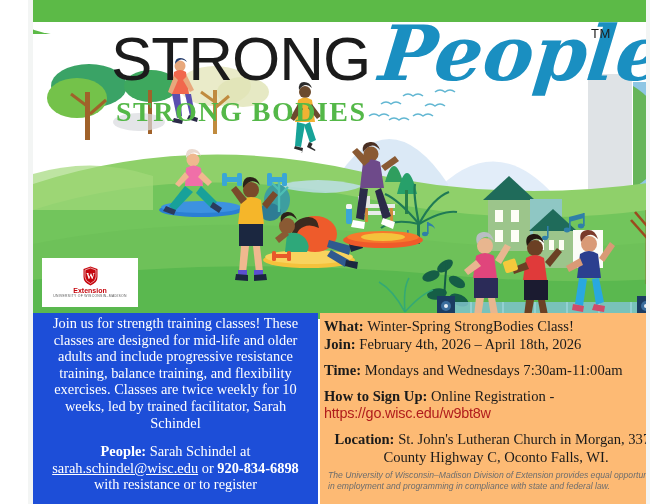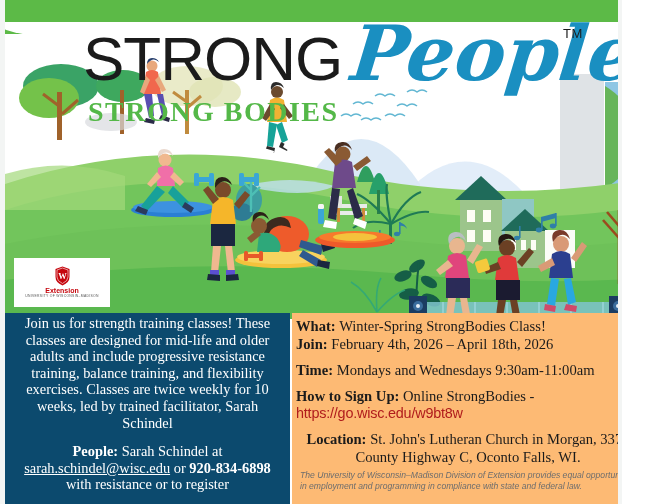--- a/index.html
+++ b/index.html
@@ -1,19 +1,19 @@
 <!DOCTYPE html>
 <html><head>
 <meta charset="utf-8">
 <style>
   html,body{margin:0;padding:0;background:#ffffff;}
   body{width:650px;height:504px;overflow:hidden;
        font-family:"Liberation Serif",serif;}
 
-  #flyer{position:relative;width:622px;height:504px;overflow:hidden;background:#fff;}
+  #flyer{position:relative;width:622px;height:504px;overflow:hidden;background:#fff;margin-left:28px;}
 
   
   .green-band{position:absolute;left:0;top:0;width:650px;height:34px;
               background:#5cba47;z-index:5;}
   .green-band-curve{position:absolute;left:0;top:22px;width:650px;height:26px;
               background:#ffffff;border-radius:0 0 58% 58%/0 0 100% 100%;z-index:6;}
 
   
   .frame-l{position:absolute;left:0;top:0;width:5px;height:504px;background:#f3f5f4;z-index:60;}
   .frame-r{position:absolute;right:0;top:0;width:4px;height:504px;background:#f3f5f4;z-index:60;}
@@ -37,21 +37,21 @@
   
   .ext-card{position:absolute;left:14px;top:258px;width:96px;height:49px;background:#fff;
         z-index:30;display:flex;flex-direction:column;align-items:center;justify-content:center;}
   .ext-crest{width:17px;height:20px;margin-bottom:1px;}
   .ext-name{font-family:"Liberation Sans",sans-serif;font-size:7px;color:#c5050c;
         font-weight:700;line-height:1;margin-bottom:1px;}
   .ext-sub{font-family:"Liberation Sans",sans-serif;font-size:3.4px;color:#555;
         letter-spacing:0.3px;line-height:1;}
 
   
-  .navy{position:absolute;left:5px;top:313px;width:285px;height:191px;background:#0c4a6e;
+  .navy{position:absolute;left:5px;top:313px;width:285px;height:191px;background:#1d4ed8;
         z-index:40;color:#ffffff;text-align:center;padding:0 6px;box-sizing:border-box;}
   .navy .para{font-size:14.4px;line-height:16.6px;margin:2px 0 0 0;}
   .navy .contact{font-size:14.4px;line-height:16.6px;margin:12px 0 0 0;}
   .navy b{font-weight:700;}
   .navy .email{text-decoration:underline;}
 
   
   .info{position:absolute;left:292px;top:313px;width:354px;height:191px;background:#fdba74;
         z-index:40;color:#1b1b1b;box-sizing:border-box;padding:4px 6px 0 4px;}
   .info .line{font-size:14.6px;line-height:18px;margin:0;}
@@ -372,23 +372,23 @@
     <p class="para">Join us for strength training classes! These classes are designed for mid-life and older adults and include progressive resistance training, balance training, and flexibility exercises. Classes are twice weekly for 10 weeks, led by trained facilitator, Sarah Schindel</p>
     <p class="contact"><b>People:</b> <span>Sarah Schindel at</span>
       <span class="email">sarah.schindel@wisc.edu</span><span> or </span><b>920-834-6898</b>
       <span>with resistance or to register</span></p>
   </div>
 
   <div class="info">
     <p class="line"><b>What:</b> <span>Winter-Spring StrongBodies Class!</span></p>
     <p class="line"><b>Join:</b> <span>February 4th, 2026 – April 18th, 2026</span></p>
     <div class="gap"></div>
-    <p class="line"><b>Time:</b> <span>Mondays and Wednesdays 9:30am-11:00am</span></p>
+    <p class="line"><b>Time:</b> <span>Mondays and Wednesdays 7:30am-11:00am</span></p>
     <div class="gap"></div>
-    <p class="line"><b>How to Sign Up:</b> <span>Online StrongBodies -</span></p>
+    <p class="line"><b>How to Sign Up:</b> <span>Online Registration -</span></p>
     <div class="url">https://go.wisc.edu/w9bt8w</div>
     <div class="gap"></div>
     <p class="loc"><b>Location:</b> <span>St. John's Lutheran Church in Morgan, 3374 County Highway C, Oconto Falls, WI.</span></p>
     <div class="disclaimer">The University of Wisconsin–Madison Division of Extension provides equal opportunities in employment and programming in compliance with state and federal law.</div>
   </div>
 
   <div class="frame-l"></div>
   <div class="frame-r"></div>
 </div>
 

